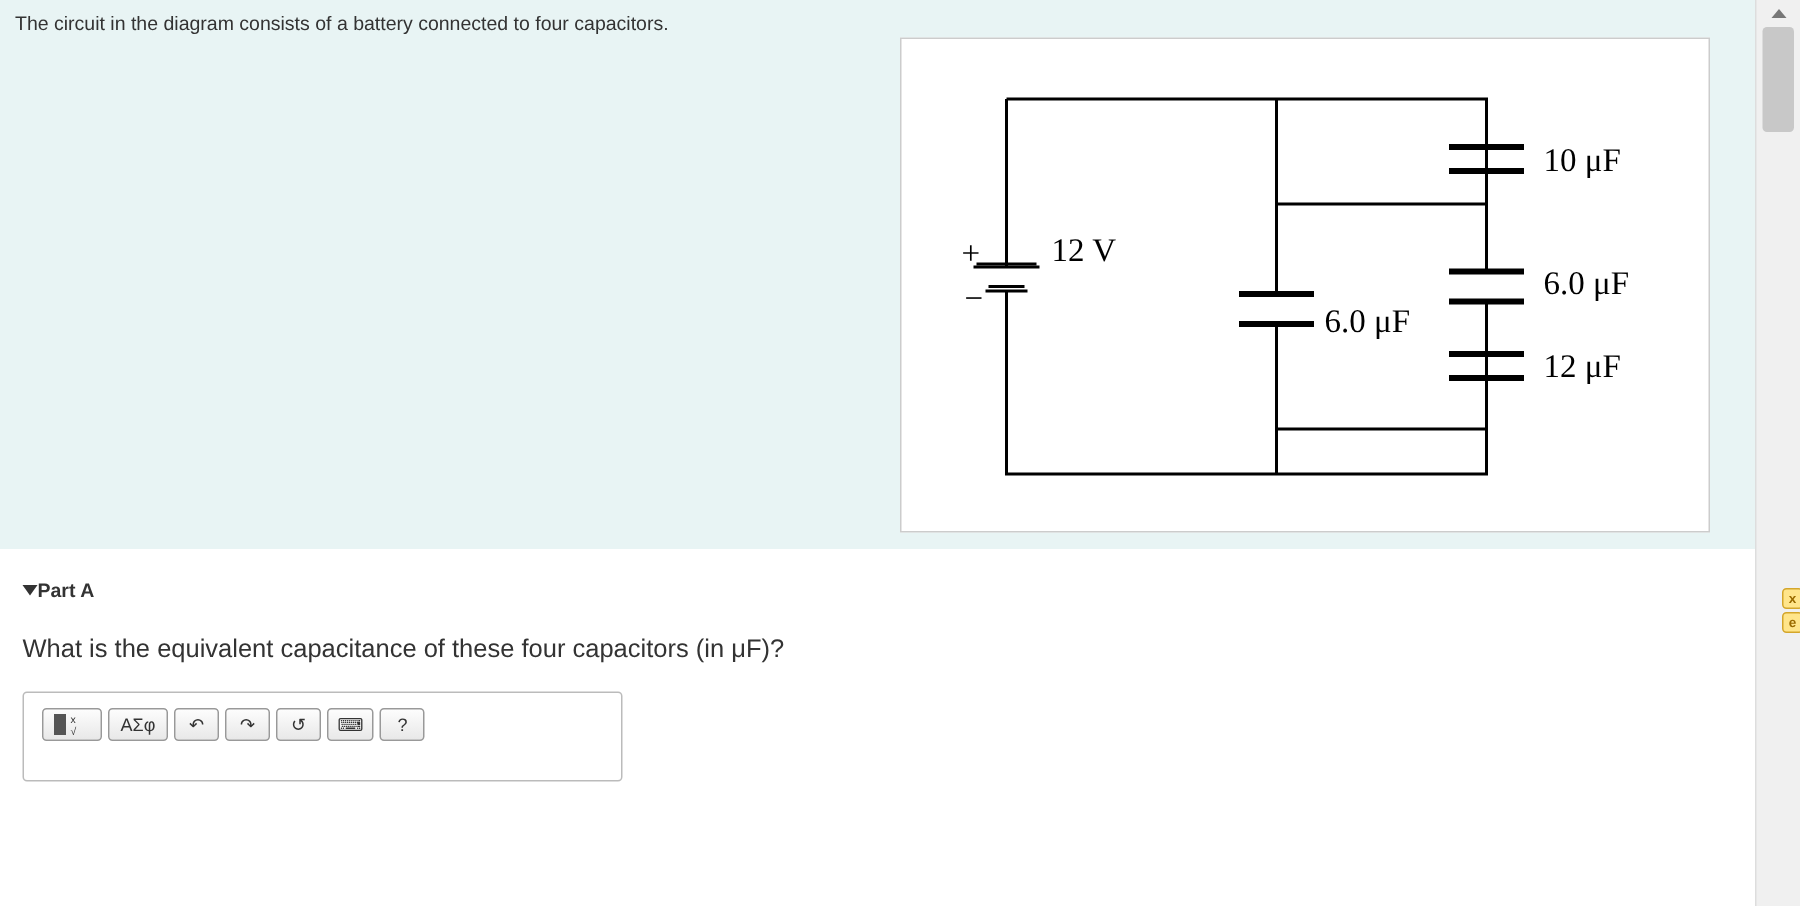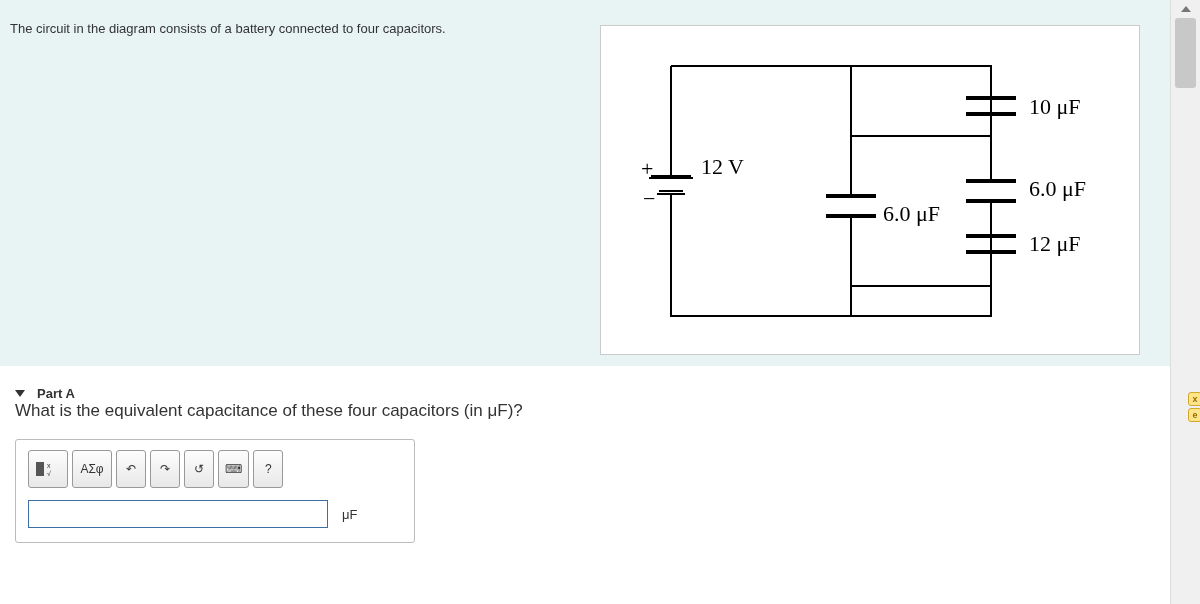--- a/index.html
+++ b/index.html
@@ -13,21 +13,21 @@
     height: 604px;
     overflow: hidden;
   }
   .main-col {
     flex: 1;
     display: flex;
     flex-direction: column;
   }
   .problem-area {
     background: #e8f4f4;
-    padding: 21px 10px 15px 10px;
+    padding: 8px 10px 15px 10px;
     position: relative;
     height: 366px;
   }
   .problem-text {
     color: #333;
     font-size: 13px;
   }
   .diagram-box {
     position: absolute;
     top: 25px;
@@ -42,21 +42,22 @@
     font-family: "Times New Roman", serif;
     font-size: 22px;
     fill: #000;
   }
   .part-section {
     padding: 20px 15px 10px 15px;
   }
   .part-header {
     display: flex;
     align-items: center;
-    gap: 12px;
+    gap: 0;
+    margin-bottom: 22px;
   }
   .tri {
     width: 0; height: 0;
     border-left: 5px solid transparent;
     border-right: 5px solid transparent;
     border-top: 7px solid #333;
   }
   .part-title { font-weight: bold; font-size: 13px; }
   .question-text { font-size: 17px; margin-bottom: 18px; }
   .answer-box {
@@ -68,21 +69,21 @@
   .toolbar {
     display: flex;
     align-items: center;
     gap: 4px;
     margin-bottom: 12px;
   }
   .tool-btn {
     border: 1px solid #999;
     background: linear-gradient(#fdfdfd,#e8e8e8);
     border-radius: 3px;
-    height: 38px;
+    height: 22px;
     min-width: 30px;
     display: flex;
     align-items: center;
     justify-content: center;
     font-size: 12px;
     color: #333;
     cursor: pointer;
     padding: 0 6px;
   }
   .tool-btn.templates { min-width: 38px; }
@@ -240,24 +241,20 @@
             <text x="12" y="15" font-size="7" fill="#333">√</text>
           </svg>
         </div>
         <div class="tool-btn greek">ΑΣφ</div>
         <div class="tool-btn">↶</div>
         <div class="tool-btn">↷</div>
         <div class="tool-btn">↺</div>
         <div class="tool-btn">⌨</div>
         <div class="tool-btn">?</div>
       </div>
-      <div class="input-row">
-        <input class="answer-input" type="text" value="" style="">
-        <span class="unit-label">μF</span>
-      </div>
     </div>
   </div>
 </div>
 
 <div class="scroll-col">
   <div class="scroll-arrow">
       <div class="up"></div>
     </div>
   <div class="scroll-thumb"></div>
   <div class="side-widget">

